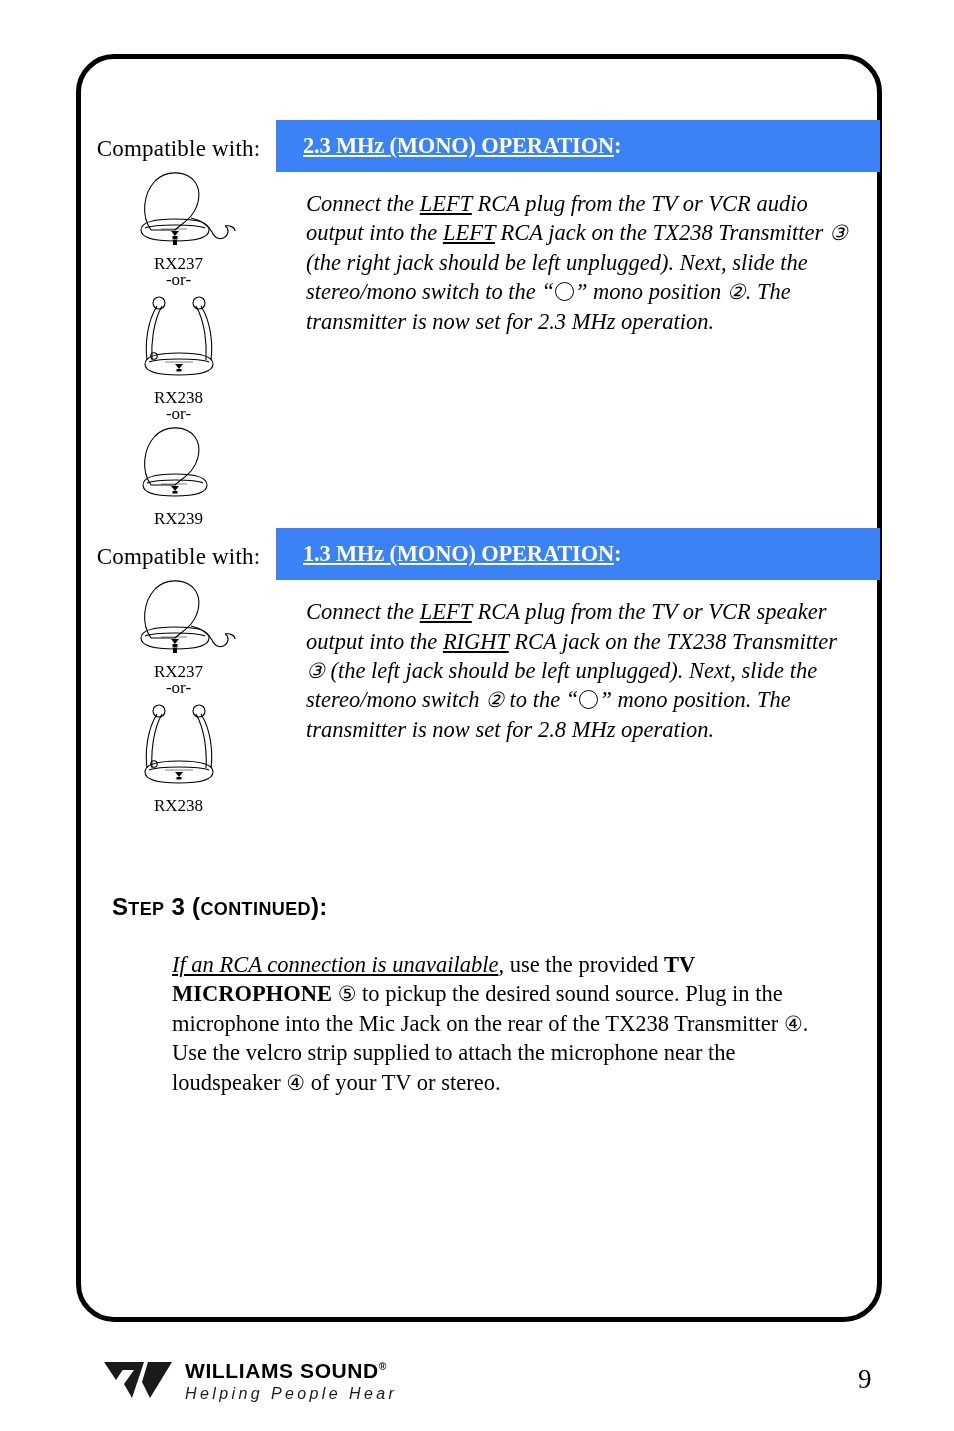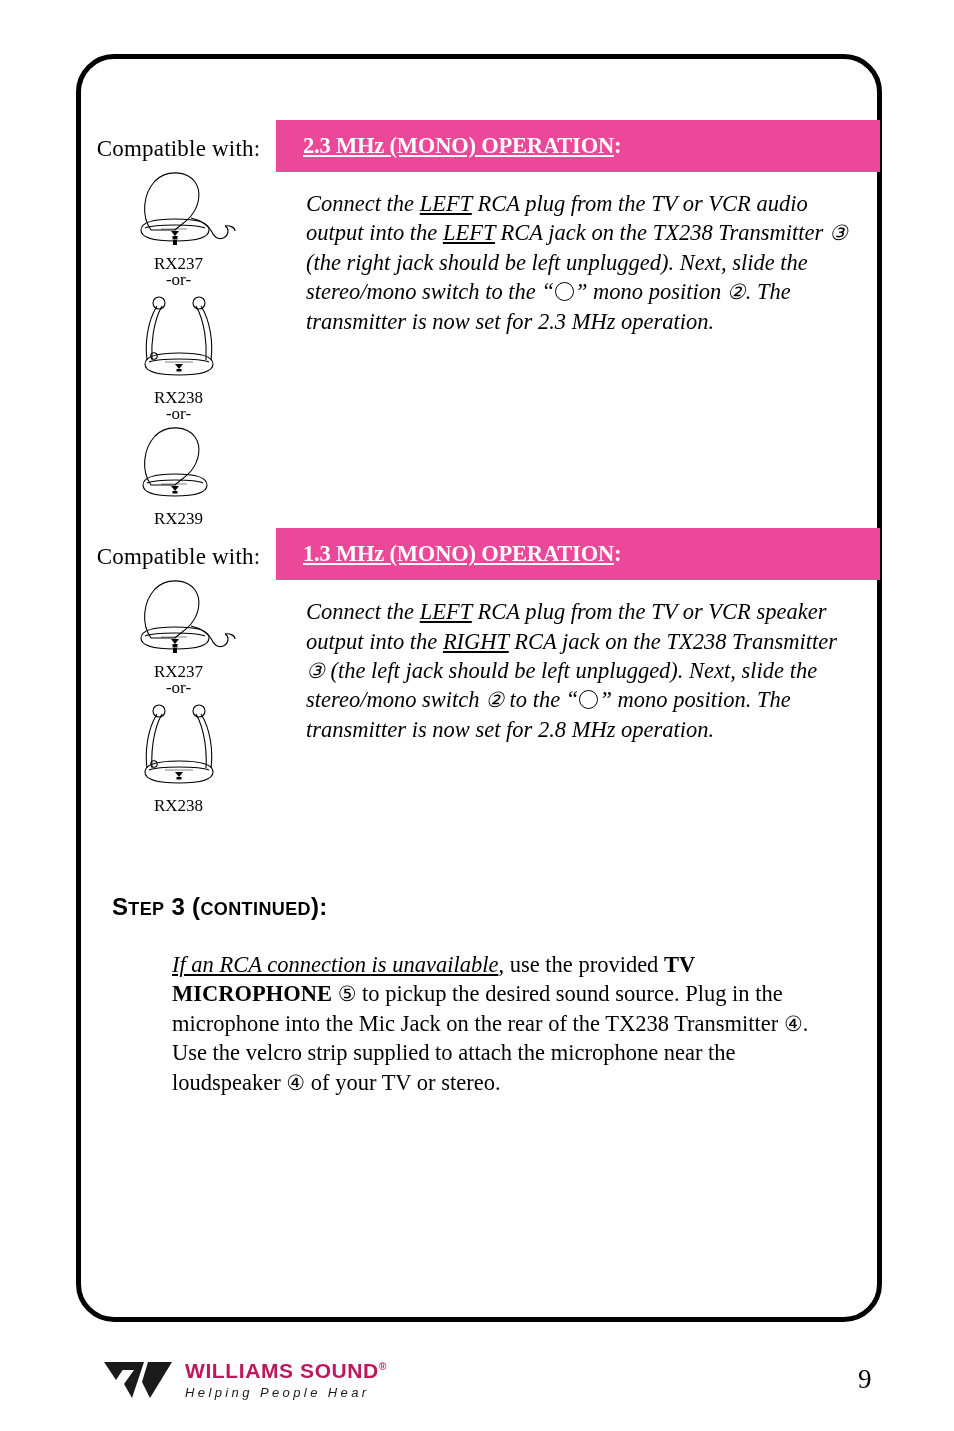--- a/index.html
+++ b/index.html
@@ -78,21 +78,21 @@
     margin-bottom: 1px;
     font-family: Liberation Serif, serif;
   }
   .device-art {
     display: block;
     margin: 0 auto;
   }
 
   
   .band {
-    background: #ec4899;
+    background: #3b82f6;
     color: #ffffff;
     height: 52px;
     display: flex;
     align-items: center;
     padding-left: 27px;
     box-sizing: border-box;
   }
   .band-title {
     font-size: 22.5px;
     font-weight: bold;
@@ -165,30 +165,30 @@
   .logo-mark { display: block; }
   .logo-text {
     margin-left: 13px;
     padding-top: 2px;
     font-family: "Liberation Sans", sans-serif;
   }
   .logo-name {
     font-size: 21px;
     font-weight: bold;
     letter-spacing: 0.6px;
-    color: #be185d;
+    color: #000000;
     line-height: 1;
   }
   .logo-name .reg {
     font-size: 10px;
     vertical-align: super;
     font-weight: bold;
   }
   .logo-tag {
-    font-size: 13px;
+    font-size: 16px;
     font-style: italic;
     letter-spacing: 3.4px;
     color: #1a1a1a;
     margin-top: 5px;
     line-height: 1;
   }
   .page-no {
     position: absolute;
     left: 858px;
     top: 1364px;

